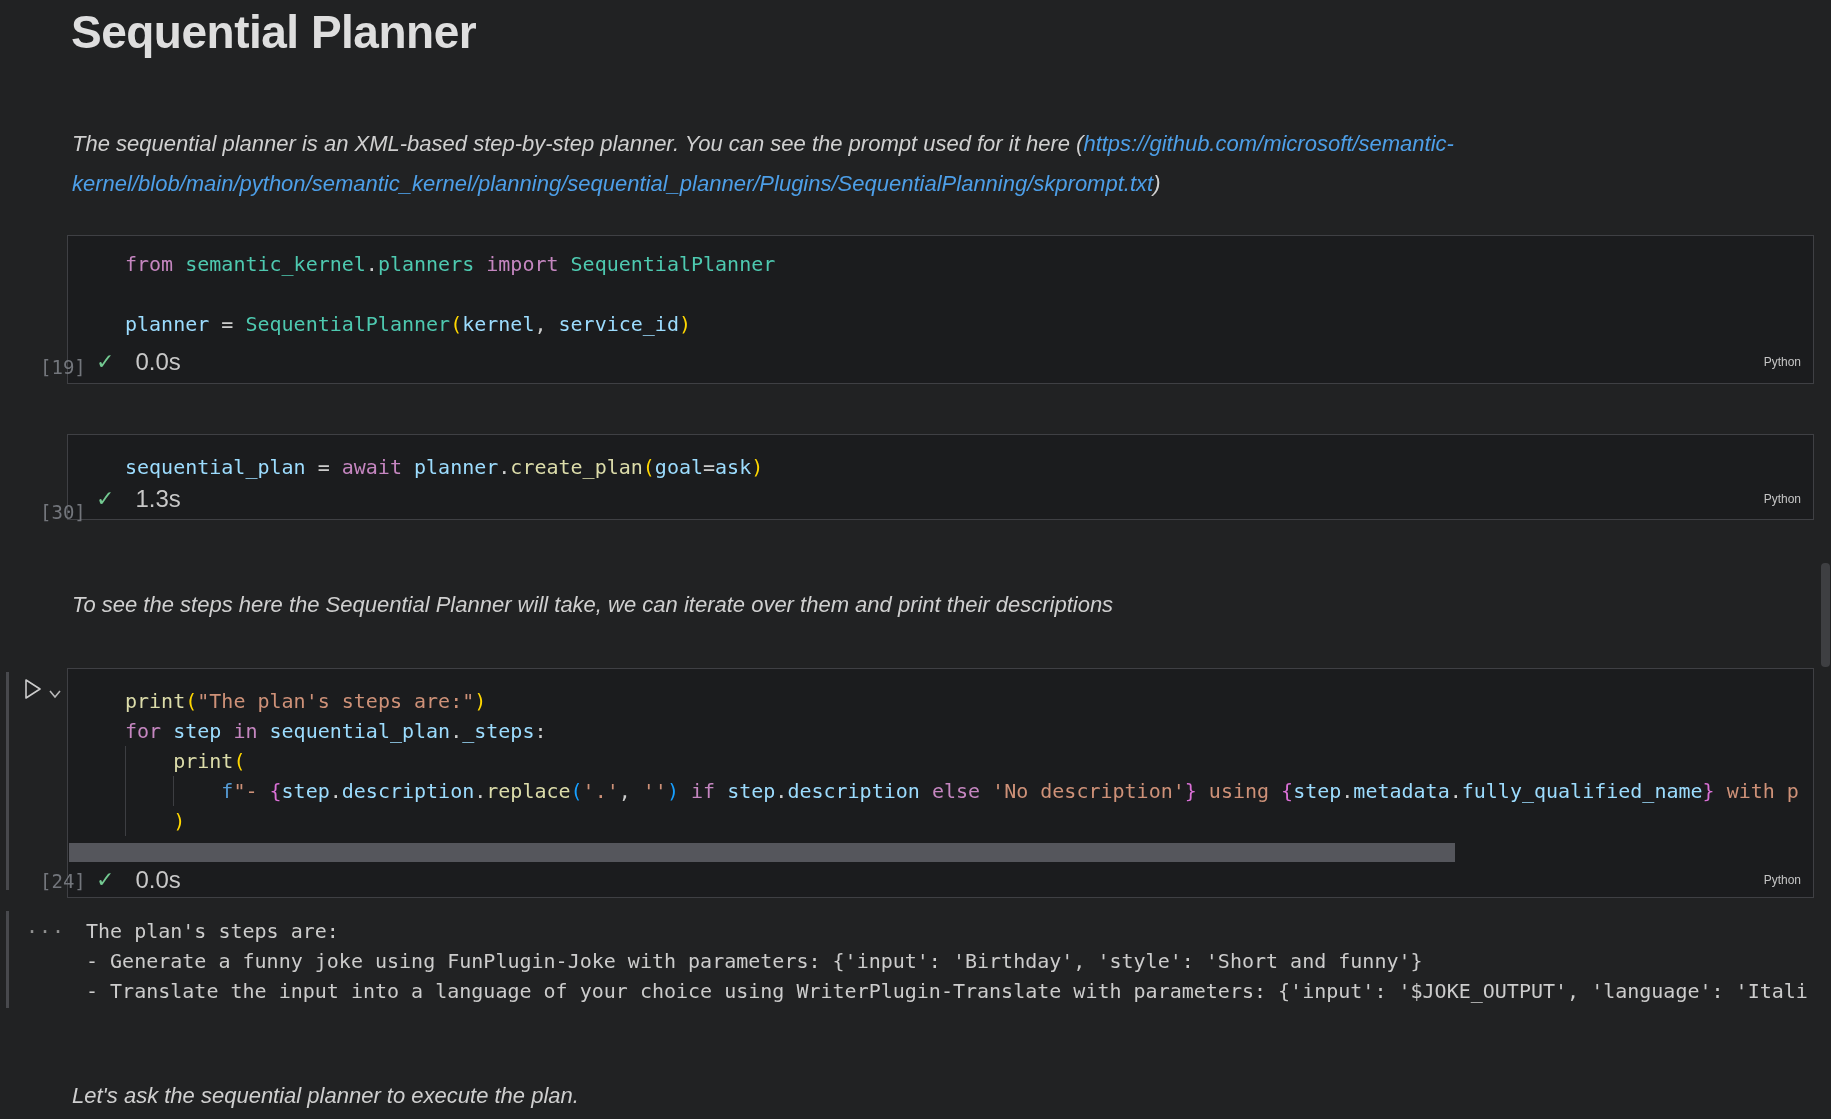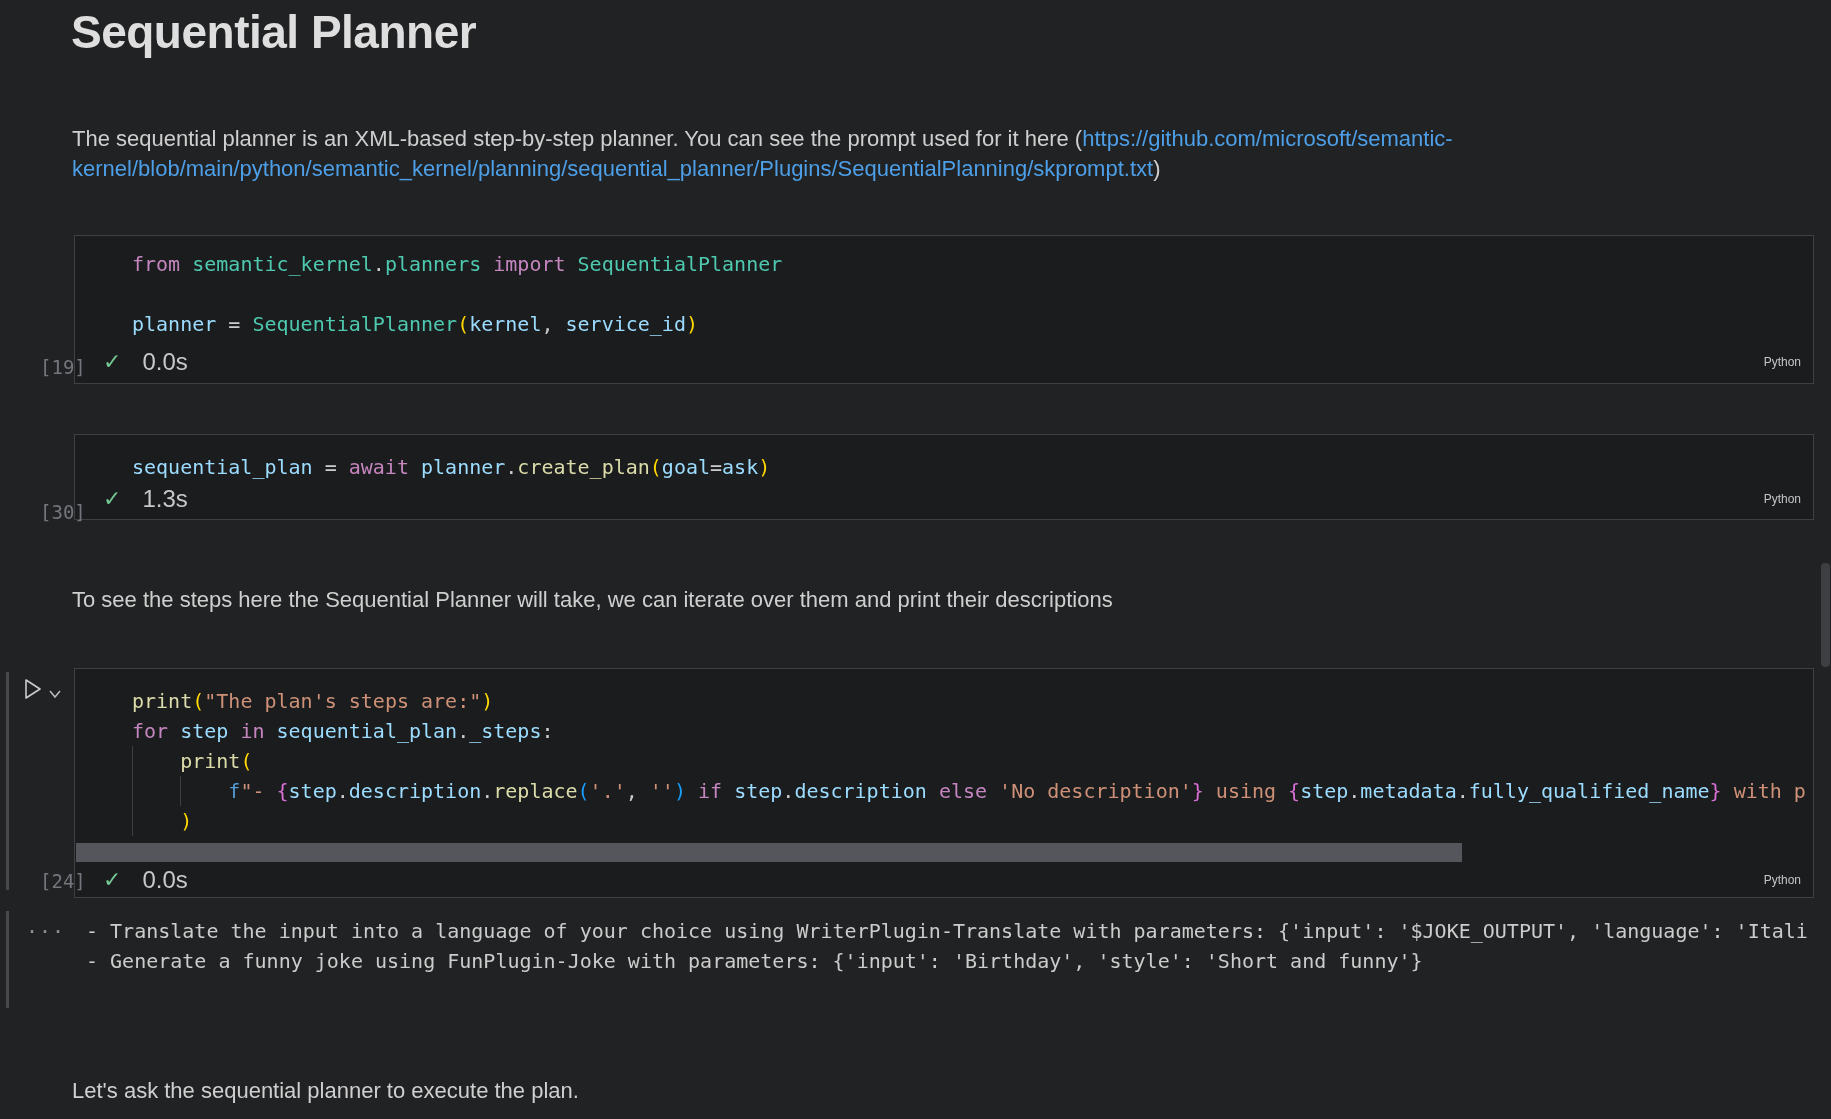--- a/index.html
+++ b/index.html
@@ -11,29 +11,29 @@
     color:var(--body_text,#cfcfcf);
     position:relative;
   }
   .h1{
     position:absolute;left:71px;top:4px;
     font-size:46px;line-height:56px;font-weight:700;letter-spacing:-0.5px;
     color:var(--heading,#dedede);
   }
   .md-para{
     position:absolute;left:72px;width:1748px;
-    font-size:22px;line-height:30px;color:var(--body_text,#cfcfcf);
+    font-size:22px;line-height:40px;color:var(--body_text,#cfcfcf);font-style:italic;
   }
   .p1{top:124px;}
   .p2{top:585px;}
   .p3{top:1076px;}
   .md-para a{color:var(--link,#4d9fe8);text-decoration:none;cursor:pointer;}
   
   .cell{
-    position:absolute;left:74px;right:17px;
+    position:absolute;left:67px;right:17px;
     background:var(--cell_bg,#1b1c1e);
     border:1px solid var(--cell_border,#3f4044);
     overflow:hidden;
   }
   .cell1{top:235px;height:149px;}
   .cell2{top:434px;height:86px;}
   .cell3{top:668px;height:230px;}
   .code{
     font-family:"DejaVu Sans Mono",monospace;
     font-size:20px;line-height:30px;
@@ -161,21 +161,22 @@
       <span class="dur">0.0s</span>
       <span class="spacer"></span>
       <span class="lang">Python</span>
     </div>
   </div>
   <div class="exec-count ec3">[24]</div>
 
   <div class="focus-bar bar-output"></div>
   <div class="out-more">···</div>
   <div class="outlines">
+      <div class="out-line">The plan's steps are:</div>
+      <div class="out-line">- Generate a funny joke using FunPlugin-Joke with parameters: {'input': 'Birthday', 'style': 'Short and funny'}</div>
       <div class="out-line">- Translate the input into a language of your choice using WriterPlugin-Translate with parameters: {'input': '$JOKE_OUTPUT', 'language': 'Itali</div>
-      <div class="out-line">- Generate a funny joke using FunPlugin-Joke with parameters: {'input': 'Birthday', 'style': 'Short and funny'}</div>
     </div>
 
   <div class="md-para p3">Let's ask the sequential planner to execute the plan.</div>
 
   <div class="vscroll"></div>
 
 </div>
 
 </body></html>

